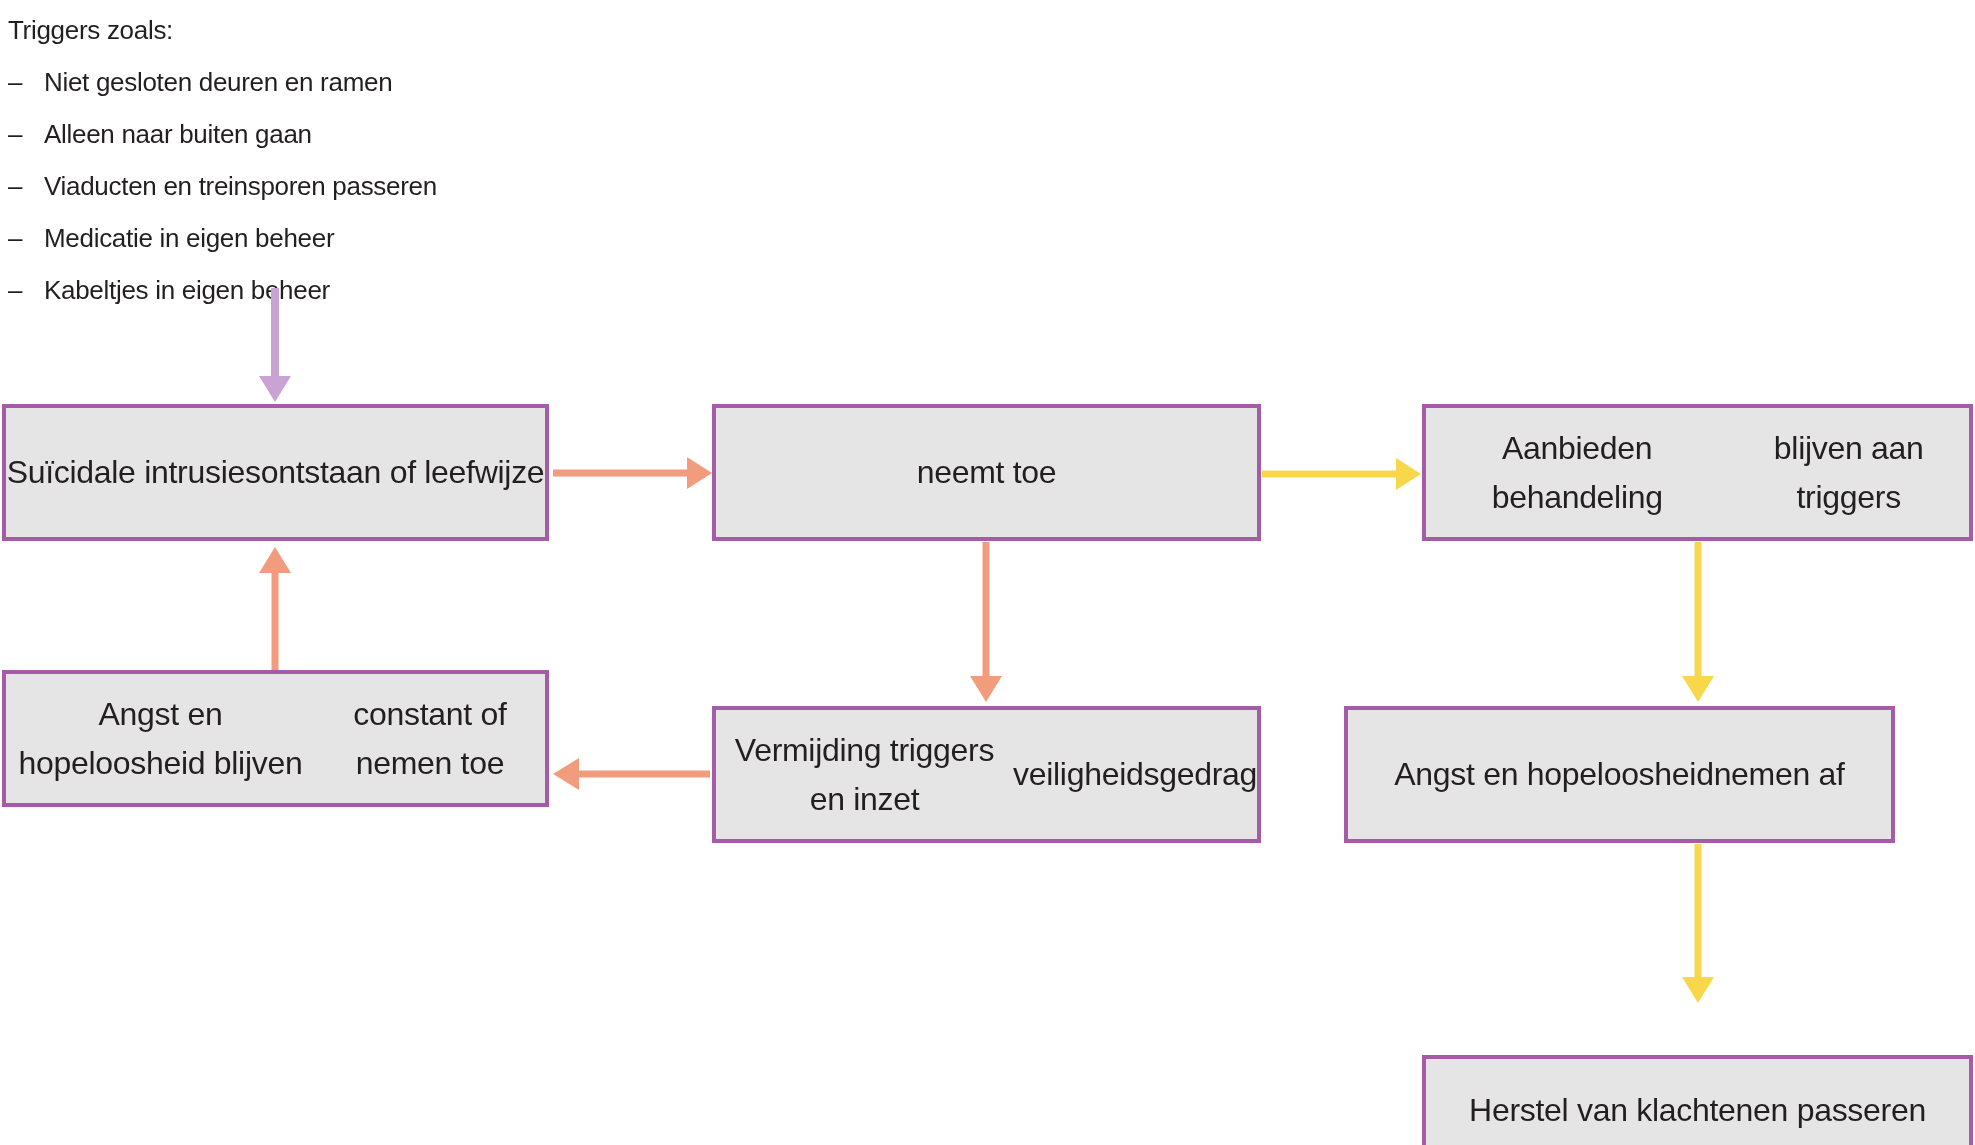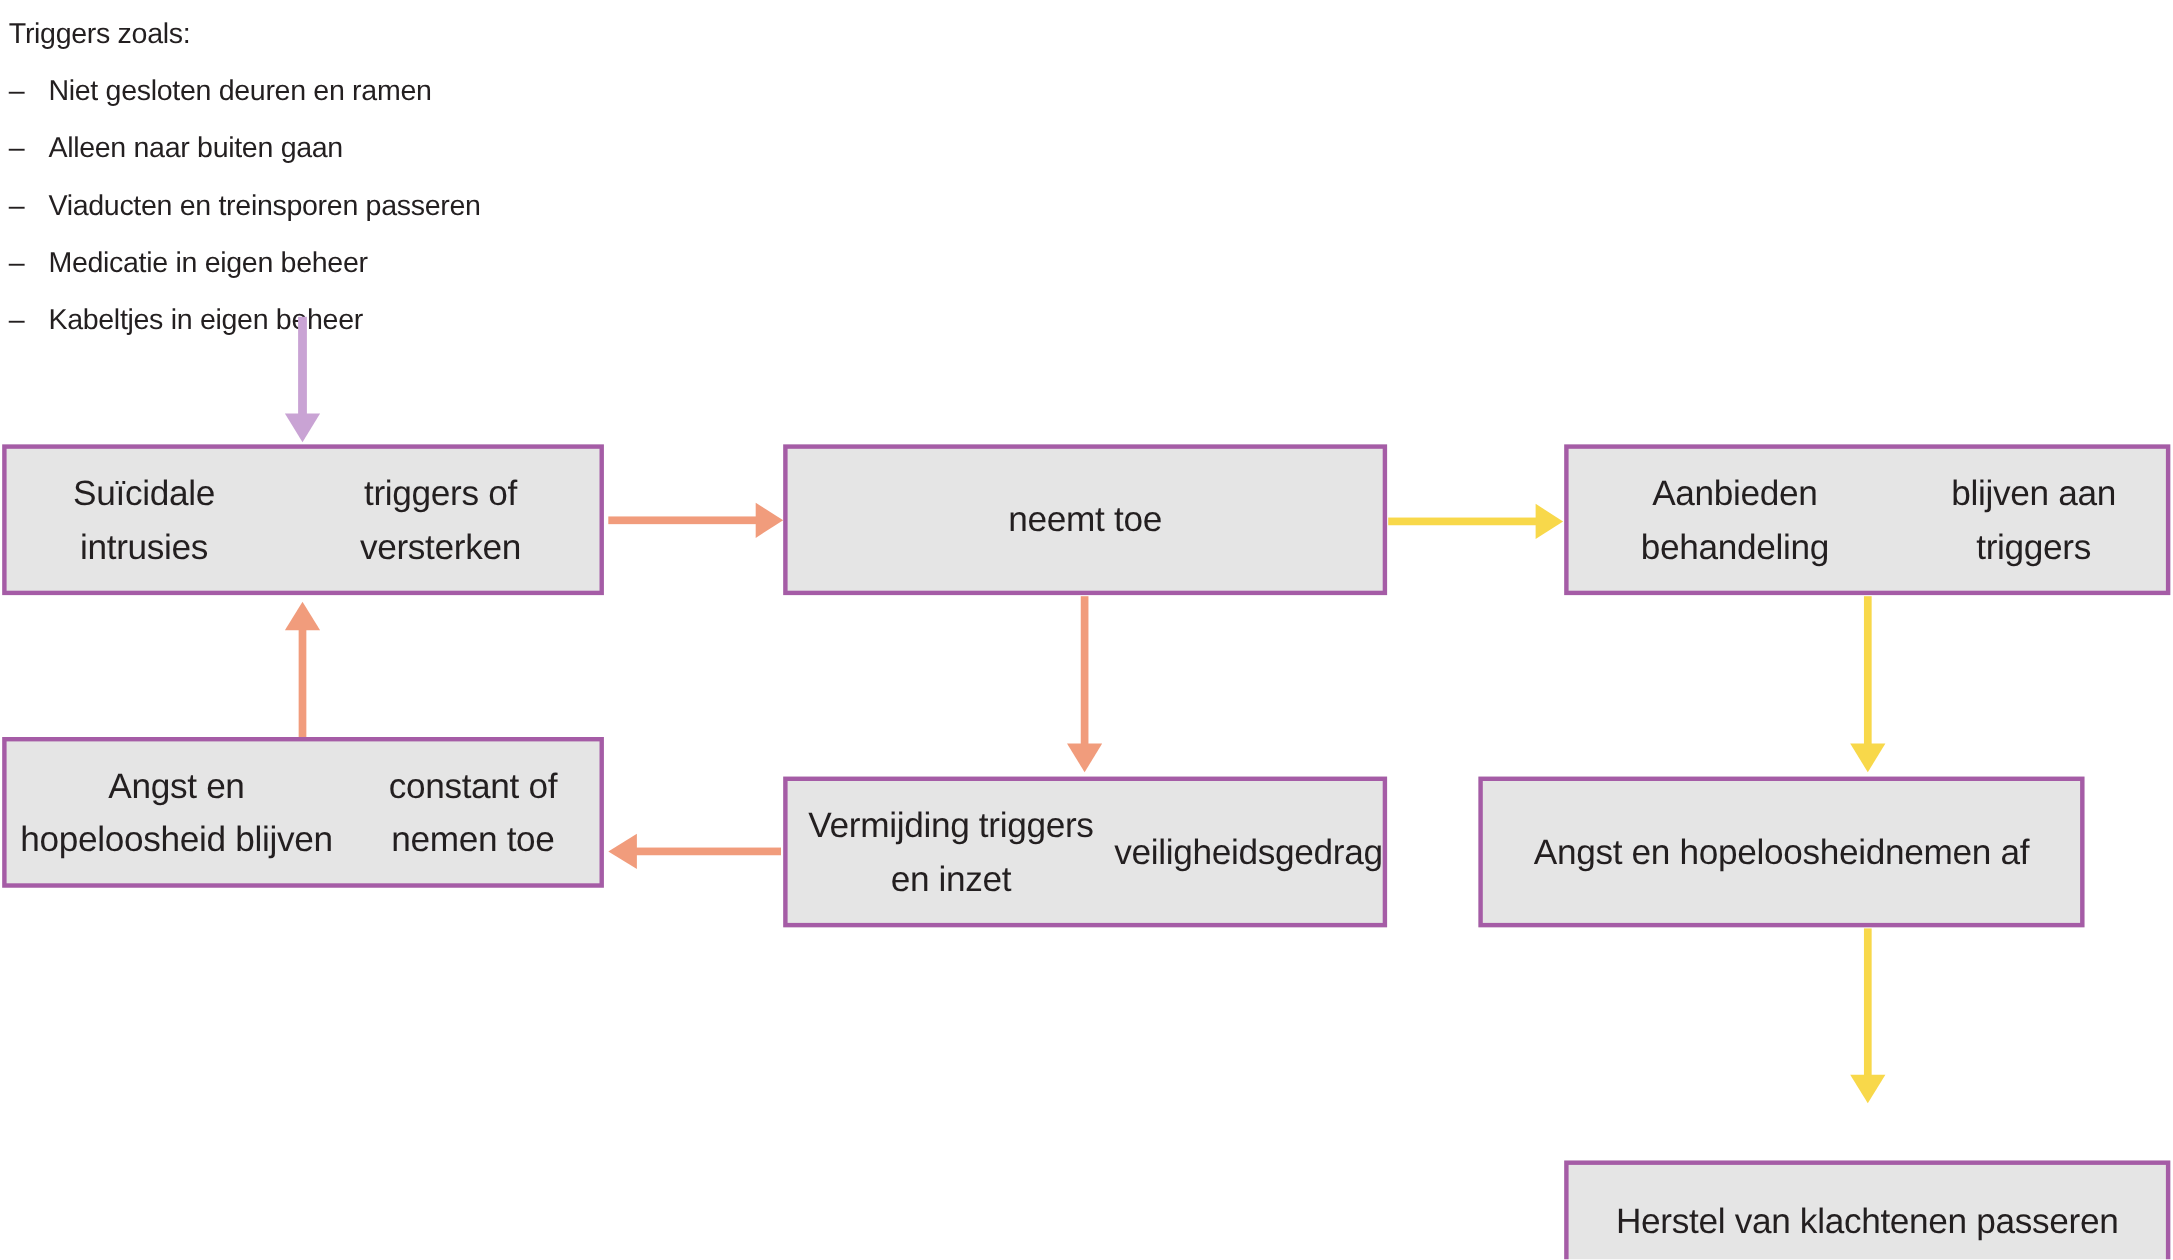--- a/index.html
+++ b/index.html
@@ -128,21 +128,21 @@
     </g>
 
     <g class="arr-treat">
       <rect x="1694.5" y="844" width="7" height="134"></rect>
       <polygon points="1682,977 1714,977 1698,1003"></polygon>
     </g>
   </svg>
 
   <div class="box" style="left:2px; top:404px; width:547px; height:137px;">
     <span>Suïcidale intrusies</span>
-    <span>triggers of versterken</span>
+    <span>ontstaan of leefwijze</span>
   </div>
   <div class="box" style="left:712px; top:404px; width:549px; height:137px;">
     <span>neemt toe</span>
   </div>
   <div class="box" style="left:1422px; top:404px; width:551px; height:137px;">
     <span>Aanbieden behandeling</span>
     <span>blijven aan triggers</span>
   </div>
 
   <div class="box" style="left:2px; top:670px; width:547px; height:137px;">

